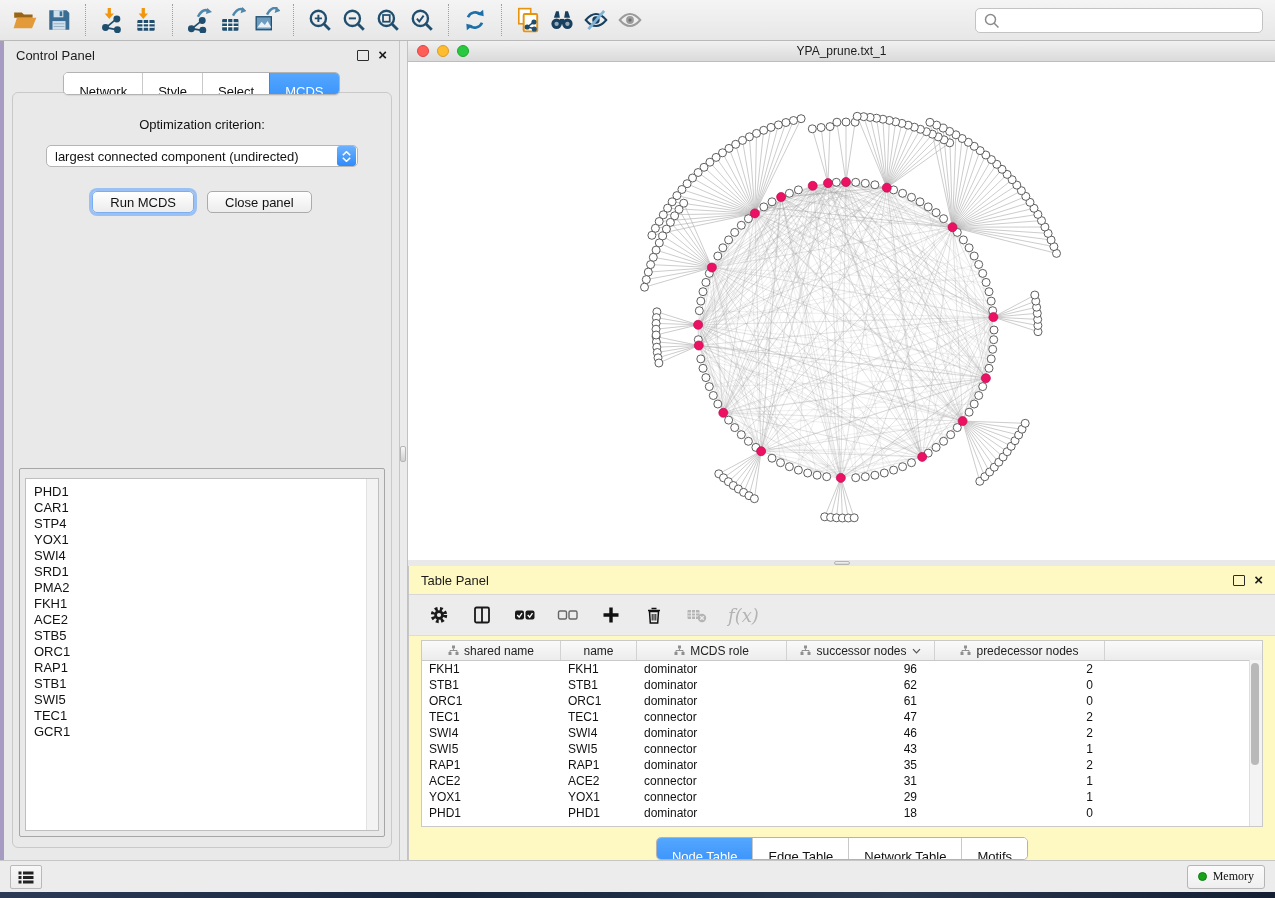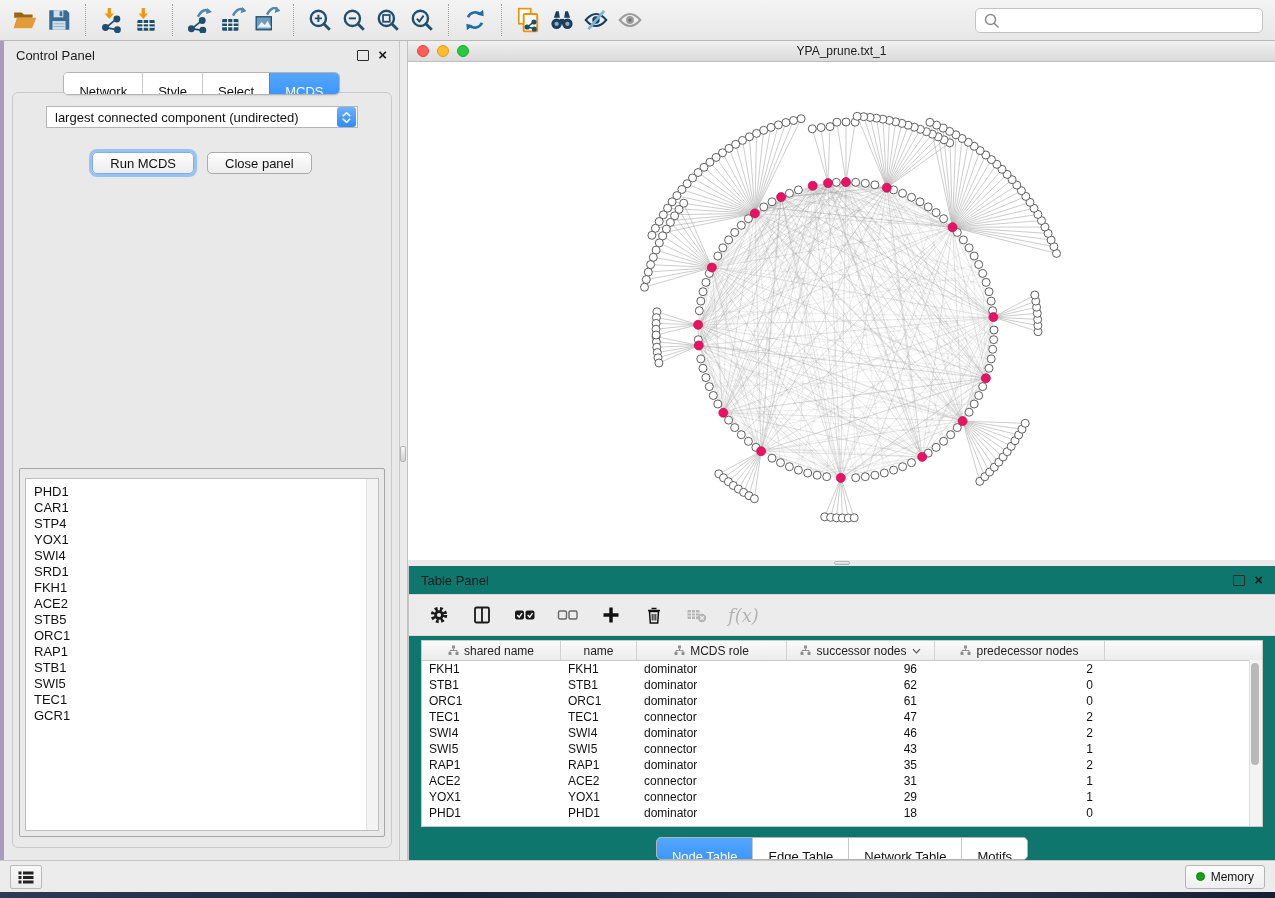--- a/index.html
+++ b/index.html
@@ -40,21 +40,21 @@
   .seg{padding:18px 15px;font-size:13px;color:#111;display:flex;align-items:center;border-left:1px solid #c9c9c9;background:#fff;}
   .seg:first-child{border-left:none;}
   .seg.active{background:linear-gradient(#55a7fe,#2d8bfa);color:#fff;border-left-color:#2d8bfa;}
   .tab-pane{
     position:absolute;left:8px;right:7px;top:51px;bottom:12px;
     border:1px solid #c9c9c9;border-radius:6px;background:#e9e9e9;
   }
   .opt-label{text-align:center;margin-top:24px;font-size:13px;color:#111;}
   .combo{
     width:312px;height:22px;margin:13px auto 0 auto;background:#fff;
-    border:1px solid #b5b5b5;border-radius:0;display:flex;align-items:center;box-sizing:border-box;position:relative;
+    border:1px solid #b5b5b5;border-radius:5px;display:flex;align-items:center;box-sizing:border-box;position:relative;
   }
   .combo-text{flex:1;font-size:13px;color:#111;padding-left:8px;white-space:nowrap;overflow:hidden;}
   .combo-stepper{
     width:19px;height:20px;border-radius:3px;margin-right:1px;
     background:linear-gradient(#6cb1fe,#2e8bfa);display:flex;flex-direction:column;align-items:center;justify-content:center;gap:1px;
   }
   .combo-stepper svg{display:block;}
   .btn-row{display:flex;justify-content:center;gap:13px;margin-top:24px;}
   .push-btn{
     height:22px;padding:0 17px;font-size:13px;color:#111;
@@ -91,40 +91,40 @@
   .net-canvas svg{position:absolute;left:0;top:0;}
   .chord{stroke:#8a8a8a;stroke-opacity:.30;stroke-width:.8;}
   .chord2{stroke:#979797;stroke-opacity:.22;stroke-width:.7;}
   .fanline{stroke:#b3b3b3;stroke-opacity:.85;stroke-width:.8;}
   .ringnode{fill:#fff;stroke:#4d4d4d;stroke-width:.9;}
   .hubnode{fill:#ed1164;stroke:#bb0d50;stroke-width:.7;}
   
   .h-splitter{height:6px;background:#e9e9e9;position:relative;flex:0 0 auto;}
   .h-grip{position:absolute;left:50%;top:1px;width:16px;height:4px;margin-left:-8px;background:linear-gradient(#f8f8f8,#cfcfcf);border:1px solid #b5b5b5;border-radius:2px;box-sizing:border-box;}
   
-  .table-panel{flex:1;background:#0f766e;display:flex;flex-direction:column;min-height:0;border-left:1px solid #c6c6c6;justify-content:flex-end;}
+  .table-panel{flex:1;background:#fef9c3;display:flex;flex-direction:column;min-height:0;border-left:1px solid #c6c6c6;justify-content:flex-end;}
   .tp-toolbar{height:40px;display:flex;align-items:center;gap:19px;padding-left:18px;border-top:1px solid #d8d8d8;border-bottom:1px solid #dcdcdc;background:#ececec;flex:0 0 auto;}
   .tp-btn{display:flex;align-items:center;justify-content:center;width:24px;height:24px;}
   .fx{font-family:"DejaVu Serif","Liberation Serif",serif;font-style:italic;font-size:18px;color:#b3b3b3;}
   .table-wrap{margin:4px 12px 0 12px;height:185px;background:#fff;border:1px solid #c9c9c9;position:relative;overflow:hidden;flex:0 0 auto;}
   .thead{display:grid;grid-template-columns:139px 76px 150px 148px 170px 1fr;height:19px;background:linear-gradient(#fafafa,#ececec);border-bottom:1px solid #c9c9c9;}
   .th{display:flex;align-items:center;justify-content:center;gap:5px;font-size:12px;color:#222;border-right:1px solid #d2d2d2;overflow:hidden;white-space:nowrap;}
   .th:last-child{border-right:none;}
   .trow{display:grid;grid-template-columns:139px 76px 150px 148px 170px 1fr;height:16px;font-size:12px;color:#111;}
   .td{line-height:16px;white-space:nowrap;overflow:hidden;}
   .td.l{padding-left:7px;text-align:left;}
   .td.r1{padding-right:18px;text-align:right;}
   .td.r2{padding-right:12px;text-align:right;}
   .tbl-scroll{position:absolute;right:0;top:19px;bottom:0;width:12px;background:#f3f3f3;border-left:1px solid #dedede;}
   .tbl-thumb{position:absolute;left:1px;top:3px;width:8px;height:102px;background:#b9b9b9;border-radius:4px;}
   .bottom-tabs-row{display:flex;justify-content:center;margin-top:10px;}
   
   .status-bar{position:absolute;left:0;right:0;bottom:6px;height:32px;background:#ececec;border-top:1px solid #c6c6c6;display:flex;align-items:center;padding:0 10px;box-sizing:border-box;}
   .list-btn{width:30px;height:22px;border:1px solid #b9b9b9;background:linear-gradient(#f8f8f8,#ececec);display:flex;align-items:center;justify-content:center;border-radius:2px;}
-  .memory-btn{margin-left:auto;height:22px;border:1px solid #b5b5b5;background:linear-gradient(#fbfbfb,#efefef);border-radius:3px;display:flex;align-items:center;gap:6px;padding:0 10px;font-size:12px;color:#111;}
+  .memory-btn{margin-left:auto;height:22px;border:1px solid #b5b5b5;background:linear-gradient(#fbfbfb,#efefef);border-radius:3px;display:flex;align-items:center;gap:6px;padding:0 10px;font-size:12px;color:#111;font-family:Liberation Serif, serif;}
   .mem-dot{width:9px;height:9px;border-radius:50%;background:#17a317;border:1px solid #0d7d0d;box-sizing:border-box;}
 </style>
 </head>
 <body>
 
 <div class="toolbar">
   <div class="tb-btn">
     <svg viewBox="0 0 24 24">
         <path d="M2 5h7l2 2h8v3H2z" fill="#9a6616"></path>
         <path d="M4.5 10h18l-4 9.5H1.5z" fill="#e29b38"></path>
@@ -291,20 +291,21 @@
     </div>
     <div class="cp-tabs-row">
       <div class="seg-group" id="cp-tabs">
           <div class="seg">Network</div>
           <div class="seg">Style</div>
           <div class="seg">Select</div>
           <div class="seg active">MCDS</div>
         </div>
     </div>
     <div class="tab-pane">
+      <div class="opt-label">Optimization criterion:</div>
       <div class="combo">
         <span class="combo-text">largest connected component (undirected)</span>
         <span class="combo-stepper">
           <svg width="9" height="5" viewBox="0 0 9 5">
               <path d="M.8 4.3L4.5.6l3.7 3.7" stroke="#fff" stroke-width="1.5" fill="none"></path>
             </svg>
           <svg width="9" height="5" viewBox="0 0 9 5">
               <path d="M.8.7l3.7 3.7L8.2.7" stroke="#fff" stroke-width="1.5" fill="none"></path>
             </svg>
         </span>
@@ -316,20 +317,21 @@
       <div class="result-group">
         <span class="result-legend">MCDS result (17 nodes)</span>
         <div class="result-list" id="result-list">
           <div class="result-scrolltrack"></div>
         <div>PHD1</div>
             <div>CAR1</div>
             <div>STP4</div>
             <div>YOX1</div>
             <div>SWI4</div>
             <div>SRD1</div>
+            <div>PMA2</div>
             <div>FKH1</div>
             <div>ACE2</div>
             <div>STB5</div>
             <div>ORC1</div>
             <div>RAP1</div>
             <div>STB1</div>
             <div>SWI5</div>
             <div>TEC1</div>
             <div>GCR1</div>
           </div>

